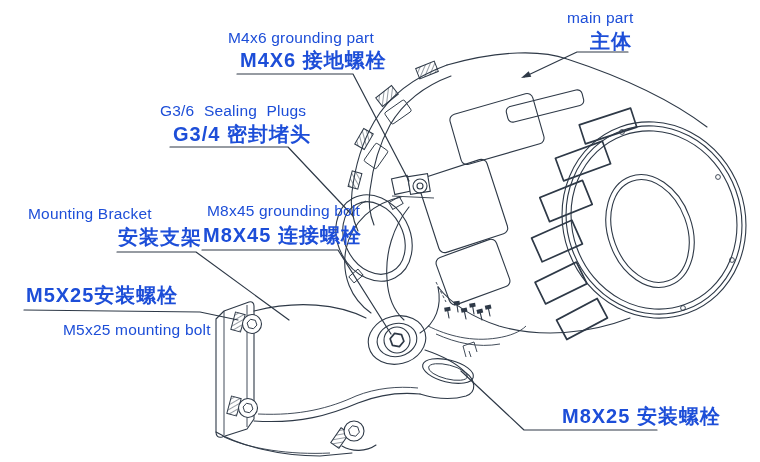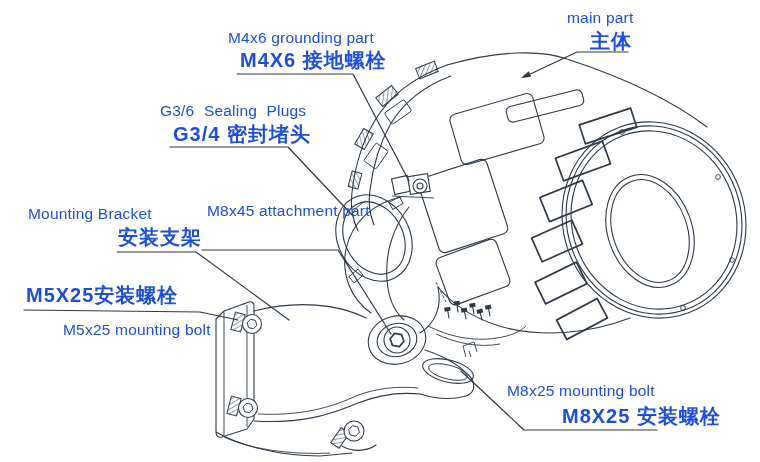--- a/index.html
+++ b/index.html
@@ -246,21 +246,21 @@
 
   <div class="lbl lbl-en" style="left:567px;top:9px;">main part</div>
   <div class="lbl lbl-zh" style="left:590px;top:30px;">主体</div>
 
   <div class="lbl lbl-en ws" style="left:160px;top:102px;">G3/6 Sealing Plugs</div>
   <div class="lbl lbl-zh" style="left:173px;top:123px;">G3/4 密封堵头</div>
 
   <div class="lbl lbl-en" style="left:28px;top:205px;">Mounting Bracket</div>
   <div class="lbl lbl-zh" style="left:118px;top:226px;">安装支架</div>
 
-  <div class="lbl lbl-en" style="left:207px;top:202px;">M8x45 attachment part</div>
+  <div class="lbl lbl-en" style="left:207px;top:202px;">M8x45 grounding bolt</div>
+  <div class="lbl lbl-zh" style="left:203px;top:224px;">M8X45 连接螺栓</div>
 
   <div class="lbl lbl-en" style="left:63px;top:284px;margin-top:37px;">M5x25 mounting bolt</div>
   <div class="lbl lbl-zh" style="left:26px;top:284px;">M5X25安装螺栓</div>
 
-  <div class="lbl lbl-en" style="left:507px;top:382px;">M8x25 mounting bolt</div>
   <div class="lbl lbl-zh" style="left:562px;top:405px;">M8X25 安装螺栓</div>
 
 </div>
 
 </body></html>

